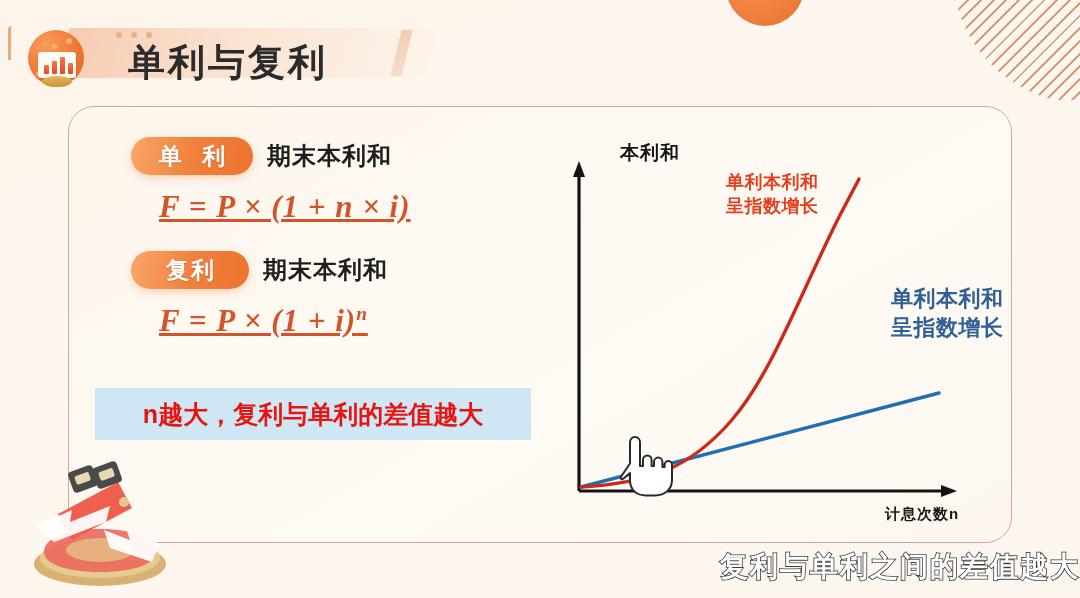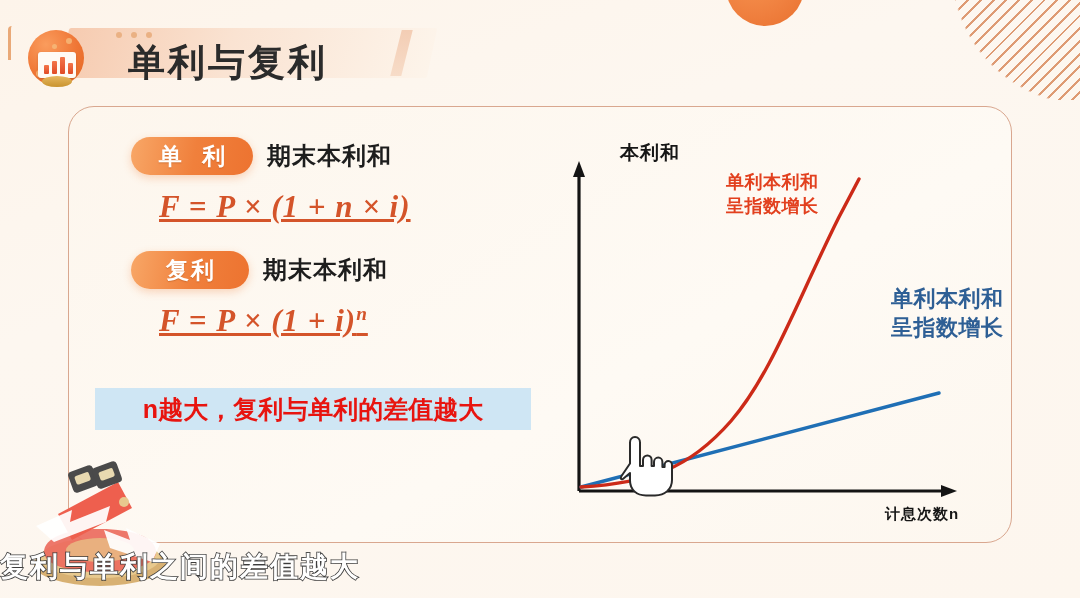--- a/index.html
+++ b/index.html
@@ -213,21 +213,21 @@
     font-size: .62em;
     font-style: italic;
     vertical-align: super;
   }
   .gap { height: 26px; }
 
   .conclusion {
     position: absolute;
     left: 26px; top: 281px;
     width: 436px;
-    height: 42px;
+    height: 52px;
     background: #cfe6f4;
     display: flex;
     align-items: center;
     justify-content: center;
     box-sizing: border-box;
   }
   .conclusion span {
     font-size: 25px;
     font-weight: 700;
     color: #e8140f;
@@ -294,21 +294,21 @@
     left: 14px; top: 452px;
     width: 168px;
     height: 140px;
   }
 
   
   .caption {
     position: absolute;
     left: 0; top: 548px;
     width: 1080px;
-    text-align: left;
+    text-align: right;
     font-size: 28px;
     font-weight: 700;
     letter-spacing: 2px;
     color: #ffffff;
     -webkit-text-stroke: 1.6px #3c3c3c;
     paint-order: stroke fill;
     white-space: nowrap;
   }
 </style>
 </head>

